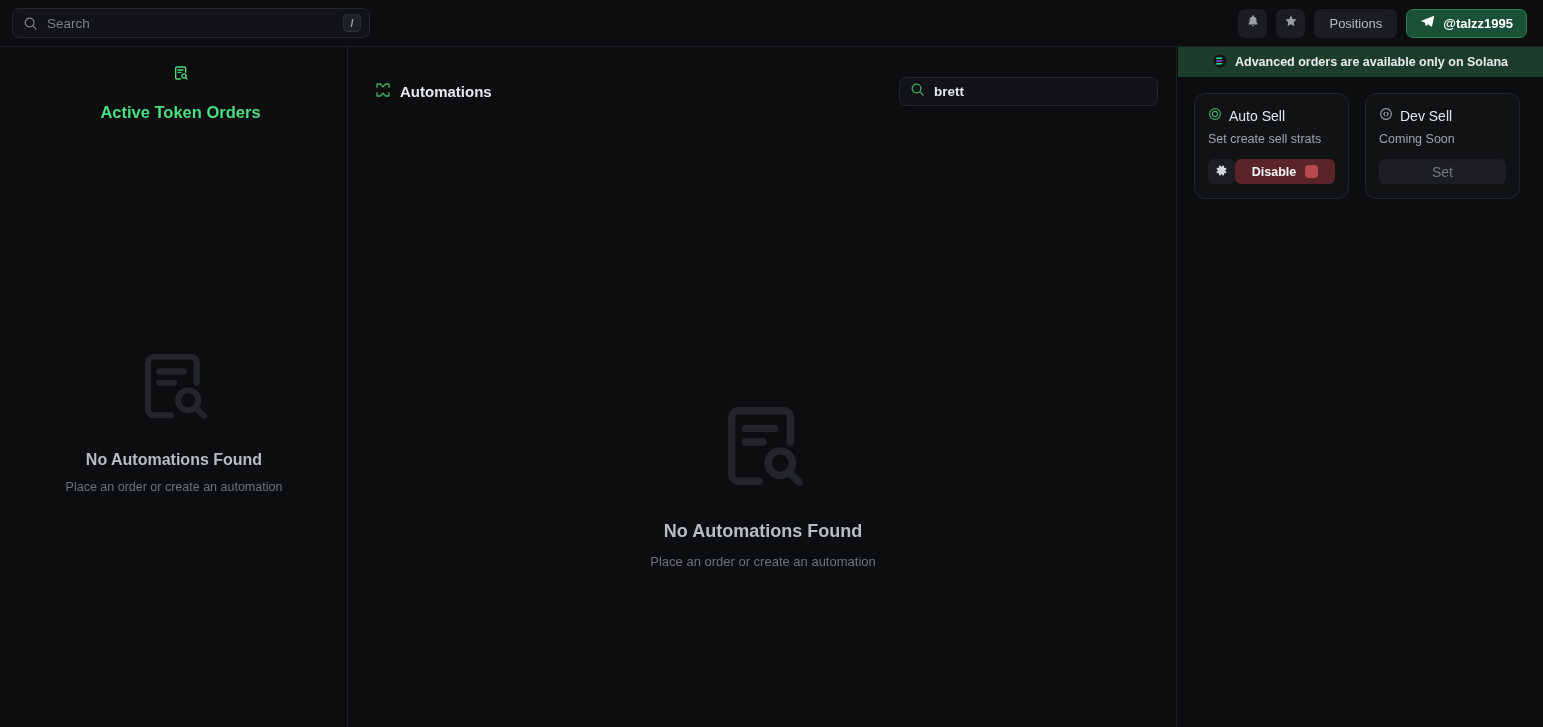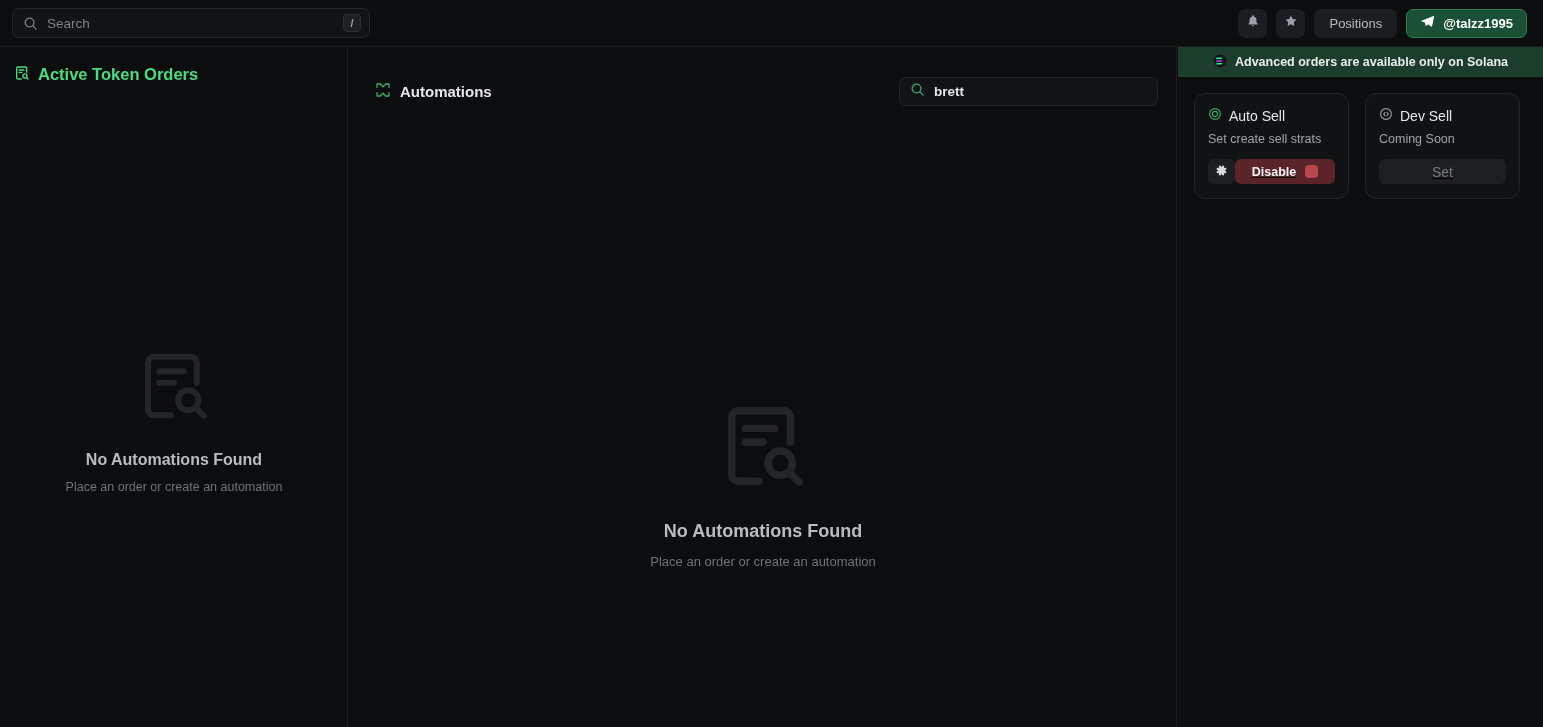--- a/index.html
+++ b/index.html
@@ -78,23 +78,23 @@
   }
 
   
   .left-panel {
     position: absolute; top: 0; left: 0;
     width: 348px; height: 680px;
     background: #0c0d0f;
     border-right: 1px solid #1b1d21;
   }
   .left-title {
-    display: flex; align-items: flex-start; gap: 8px;
+    display: flex; align-items: center; gap: 18px;
     padding: 18px 0 0 14px;
-    color: #4ade80; font-size: 16.5px; font-weight: bold;
+    color: #4ade80; font-size: 16.5px; font-weight: bold; flex-direction: column;
   }
 
   
   .center-panel {
     position: absolute; top: 0; left: 349px;
     width: 828px; height: 680px;
     background: #0c0d0f;
     border-right: 1px solid #1b1d21;
   }
   .center-head {
@@ -170,21 +170,20 @@
     display: flex; align-items: center; gap: 7px;
     color: #e4e7ea; font-size: 14px;
   }
   .card-sub {
     color: #9ea3aa; font-size: 12.5px;
     margin-top: 8px;
   }
   .card-actions {
     display: flex; align-items: center; gap: 0;
     margin-top: 13px;
-    text-decoration: underline;
   }
   .gear-btn {
     width: 27px; height: 25px; flex: 0 0 auto;
     background: #1c1e22; border: none; border-radius: 6px;
     display: flex; align-items: center; justify-content: center;
     cursor: pointer;
   }
   .disable-btn {
     flex: 1 1 auto; height: 25px;
     background: #5a2429; border: none; border-radius: 6px;

